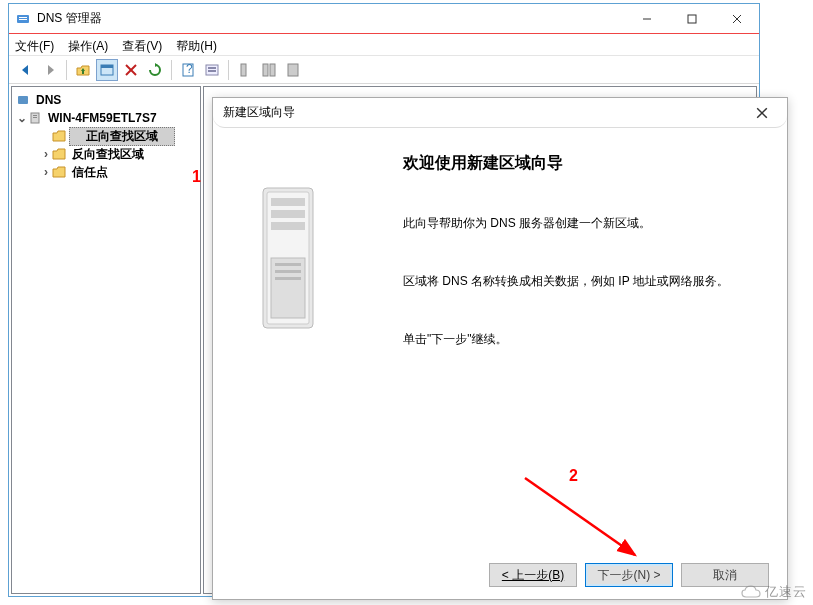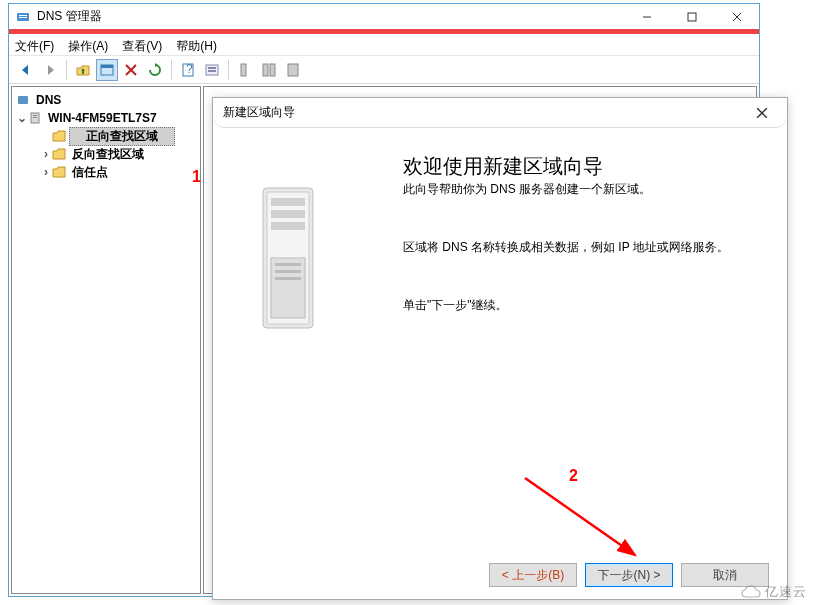--- a/index.html
+++ b/index.html
@@ -1,18 +1,18 @@
 <!DOCTYPE html>
 <html><head>
 <meta charset="utf-8">
 <style>
   * { margin: 0; padding: 0; box-sizing: border-box; font-family: "Microsoft YaHei", "Segoe UI", Tahoma, sans-serif; font-size: 12px; }
   body { background: #ffffff; width: 813px; height: 605px; overflow: hidden; position: relative; }
   .outer-window { position: absolute; left: 8px; top: 3px; width: 752px; height: 594px; border: 1px solid #5da1d3; background: #ffffff; }
-  .titlebar { height: 30px; background: #ffffff; display: flex; align-items: center; padding-left: 6px; border-bottom: 5px solid #ef4444; }
+  .titlebar { height: 30px; background: #ffffff; display: flex; align-items: center; padding-left: 6px; border-bottom: 1px solid #ef4444; }
   .titlebar .icon-dns { width: 16px; height: 16px; margin-right: 6px; }
   .titlebar .title { flex: 1; color: #000; }
   .winctrls { display: flex; }
   .winctrls .ctrl { width: 45px; height: 28px; display: flex; align-items: center; justify-content: center; color: #555; }
   .winctrls .ctrl svg { width: 10px; height: 10px; }
   .menubar { height: 22px; display: flex; align-items: flex-end; padding-left: 6px; gap: 14px; border-bottom: 1px solid #e5e5e5; }
   .menubar span { color: #000; }
   .toolbar { height: 28px; display: flex; align-items: center; padding-left: 6px; gap: 2px; border-bottom: 1px solid #d9d9d9; }
   .toolbar .sep { width: 1px; height: 20px; background: #d0d0d0; margin: 0 3px; }
   .toolbar .tb-btn { width: 22px; height: 22px; display: flex; align-items: center; justify-content: center; border: 1px solid transparent; }
@@ -29,25 +29,25 @@
   .annot-1 { position: absolute; left: 192px; top: 168px; color: #ff0000; font-weight: bold; font-size: 16px; }
   .annot-2 { position: absolute; left: 569px; top: 467px; color: #ff0000; font-weight: bold; font-size: 16px; }
   .arrow-svg { position: absolute; left: 510px; top: 470px; }
   .wizard { position: absolute; left: 212px; top: 97px; width: 576px; height: 503px; background: #ffffff; border: 1px solid #aaaaaa; box-shadow: 0 2px 10px rgba(0,0,0,0.2); }
   .wizard-title { height: 30px; display: flex; align-items: center; padding: 0 10px; border-bottom: 1px solid #dcdcdc; border-radius: 12px; }
   .wizard-title span { flex: 1; }
   .wizard-close { width: 30px; height: 24px; display:flex; align-items:center; justify-content:center; }
   .wizard-body { display: flex; height: calc(100% - 80px); padding: 20px 30px 10px 40px; }
   .wizard-img { width: 100px; margin-right: 50px; padding-top: 30px; }
   .wizard-text { flex: 1; padding-top: 5px; }
-  .wizard-text h1 { font-size: 20px; font-weight: normal; }
+  .wizard-text h1 { font-size: 16px; font-weight: bold; margin-bottom: 40px; }
   .wizard-text p { margin-bottom: 40px; line-height: 1.5; font-size: 12px; }
   .wizard-buttons { position: absolute; bottom: 12px; right: 18px; display: flex; gap: 8px; }
   .wizard-buttons button { width: 88px; height: 24px; background: #e1e1e1; border: 1px solid #adadad; color: #404040; }
-  .wizard-buttons button.disabled { color: #c2410c; }
+  .wizard-buttons button.disabled { color: #000000; text-decoration: underline; }
   .wizard-buttons button.focus { border: 1px solid #0078d7; box-shadow: inset 0 0 0 2px #cde6f7; }
   .watermark { position: absolute; right: 6px; bottom: 4px; opacity: 0.6; margin-top: 20px; }
   .watermark svg { vertical-align: middle; }
   .watermark span { font-size: 13px; color: #555; letter-spacing: 1px; }
 </style>
 </head>
 <body>
 
 <div class="outer-window">
   <div class="titlebar">

